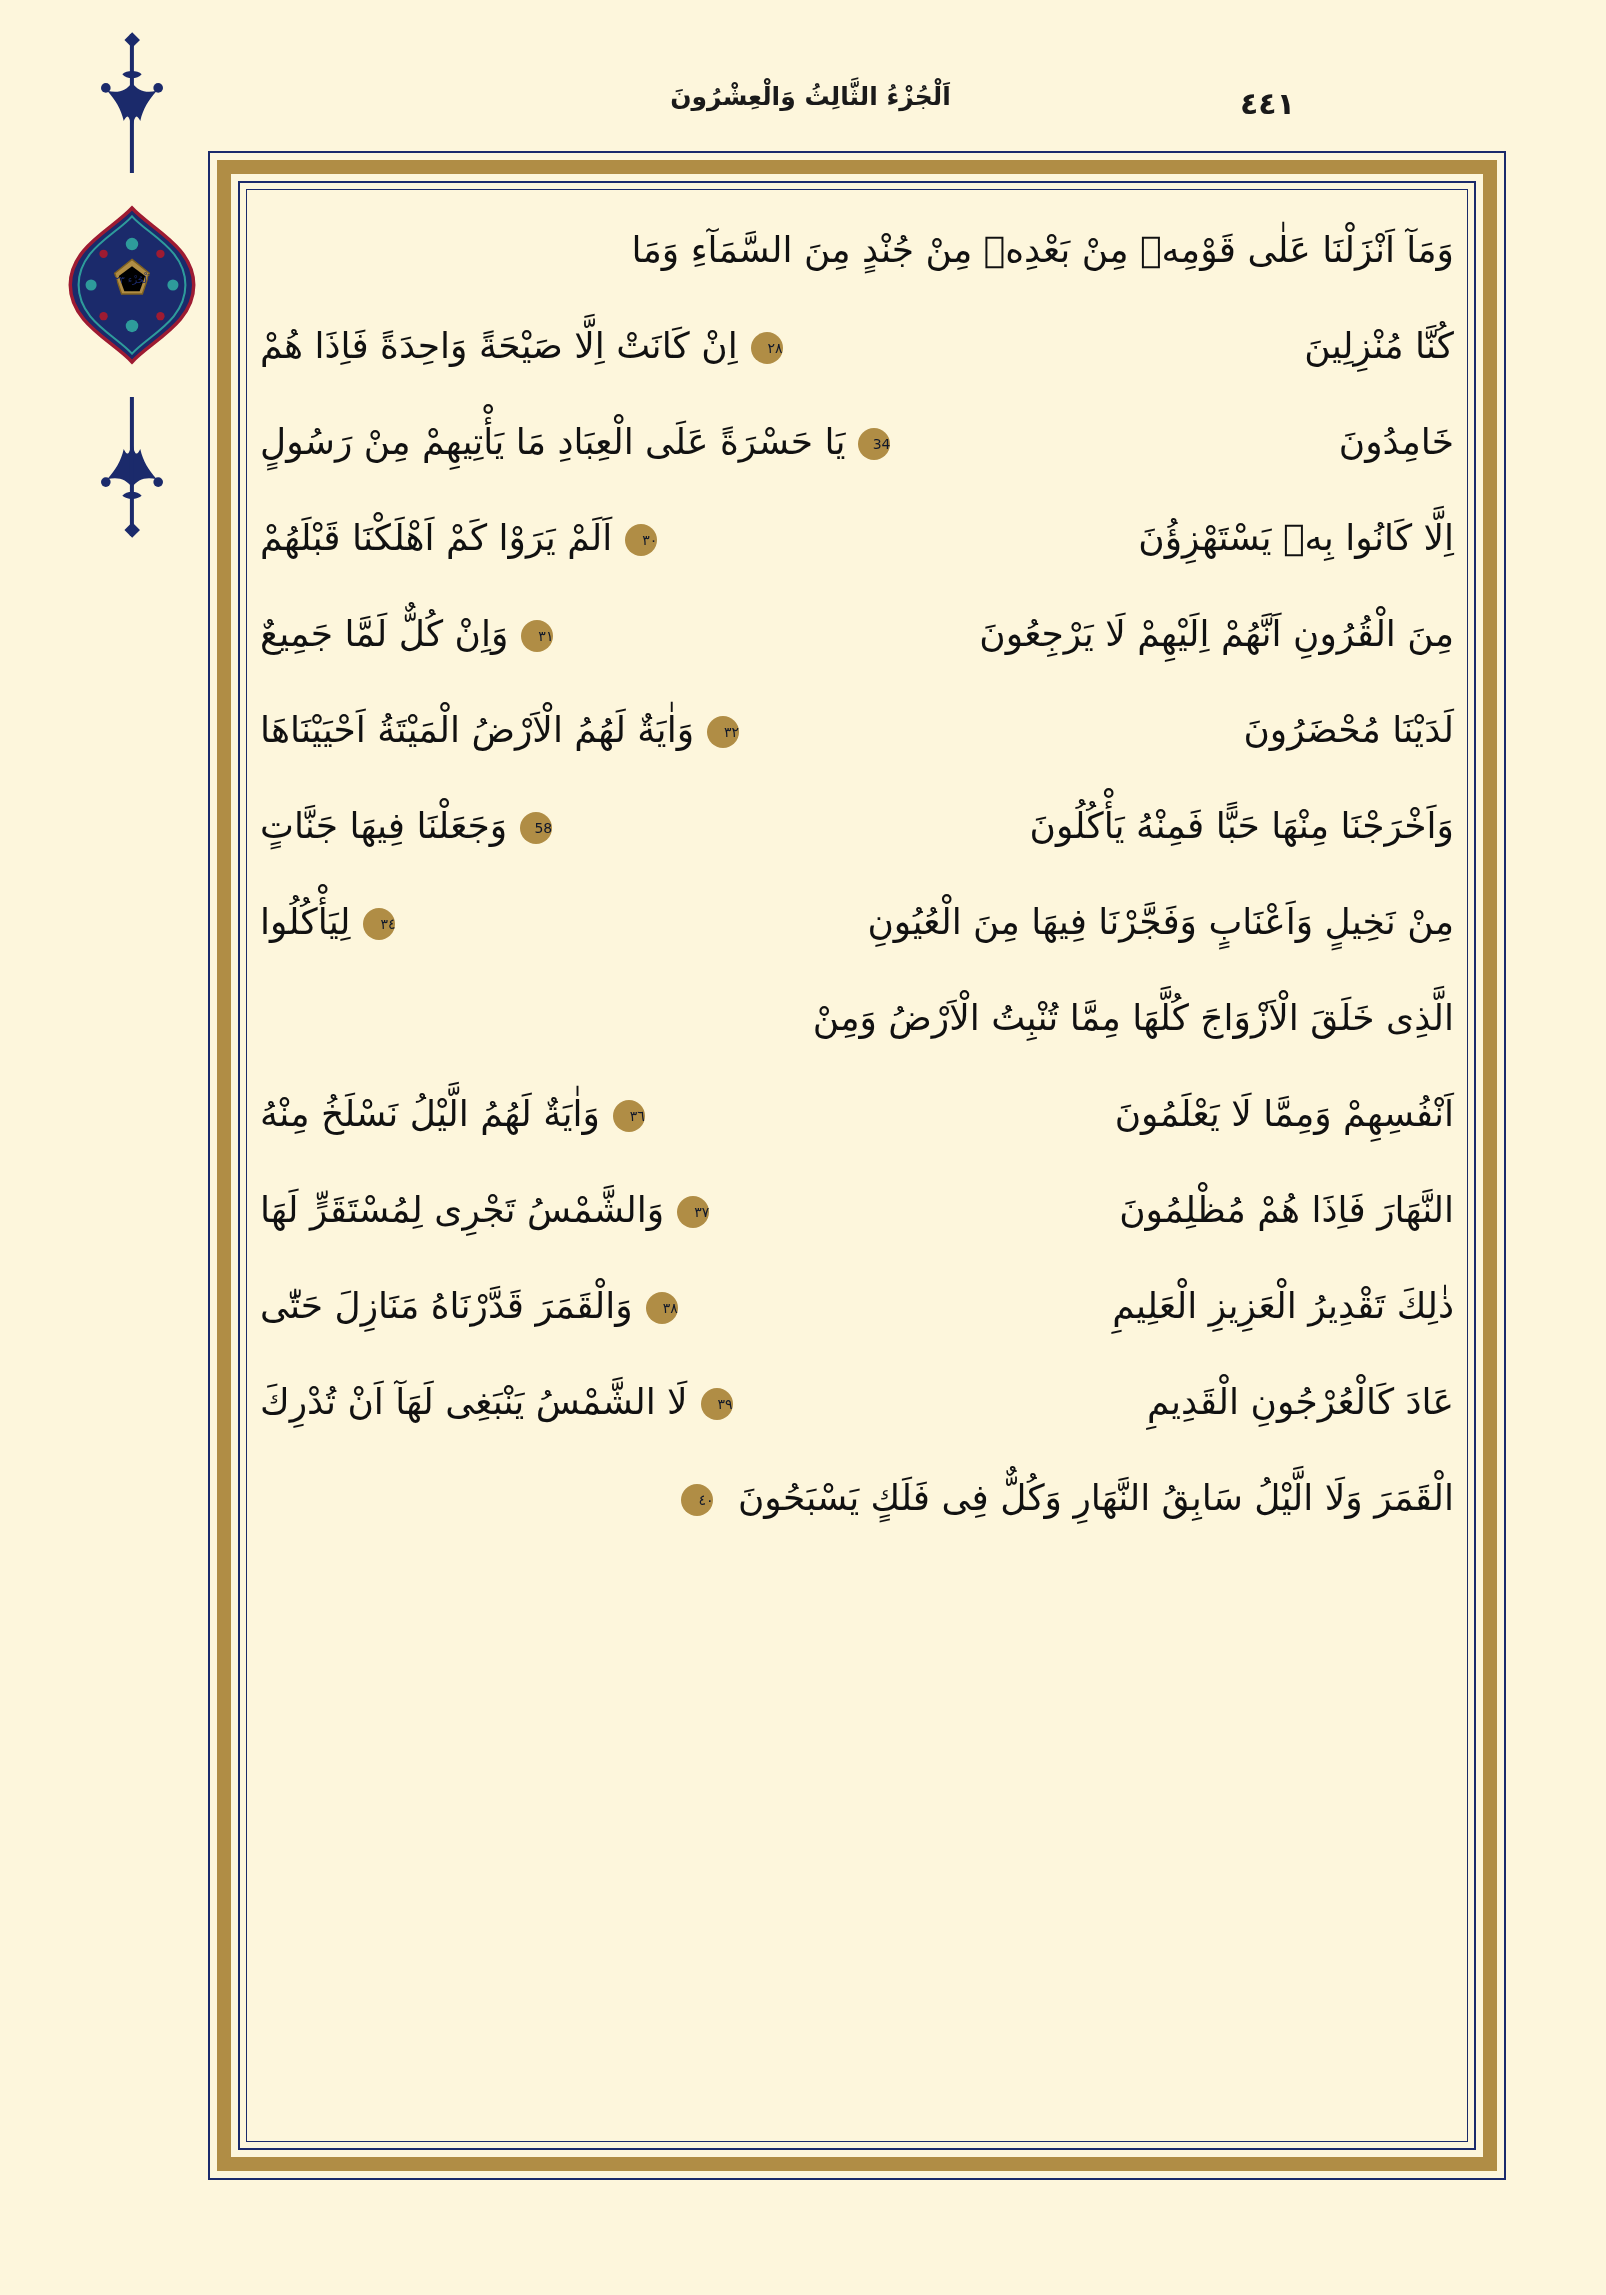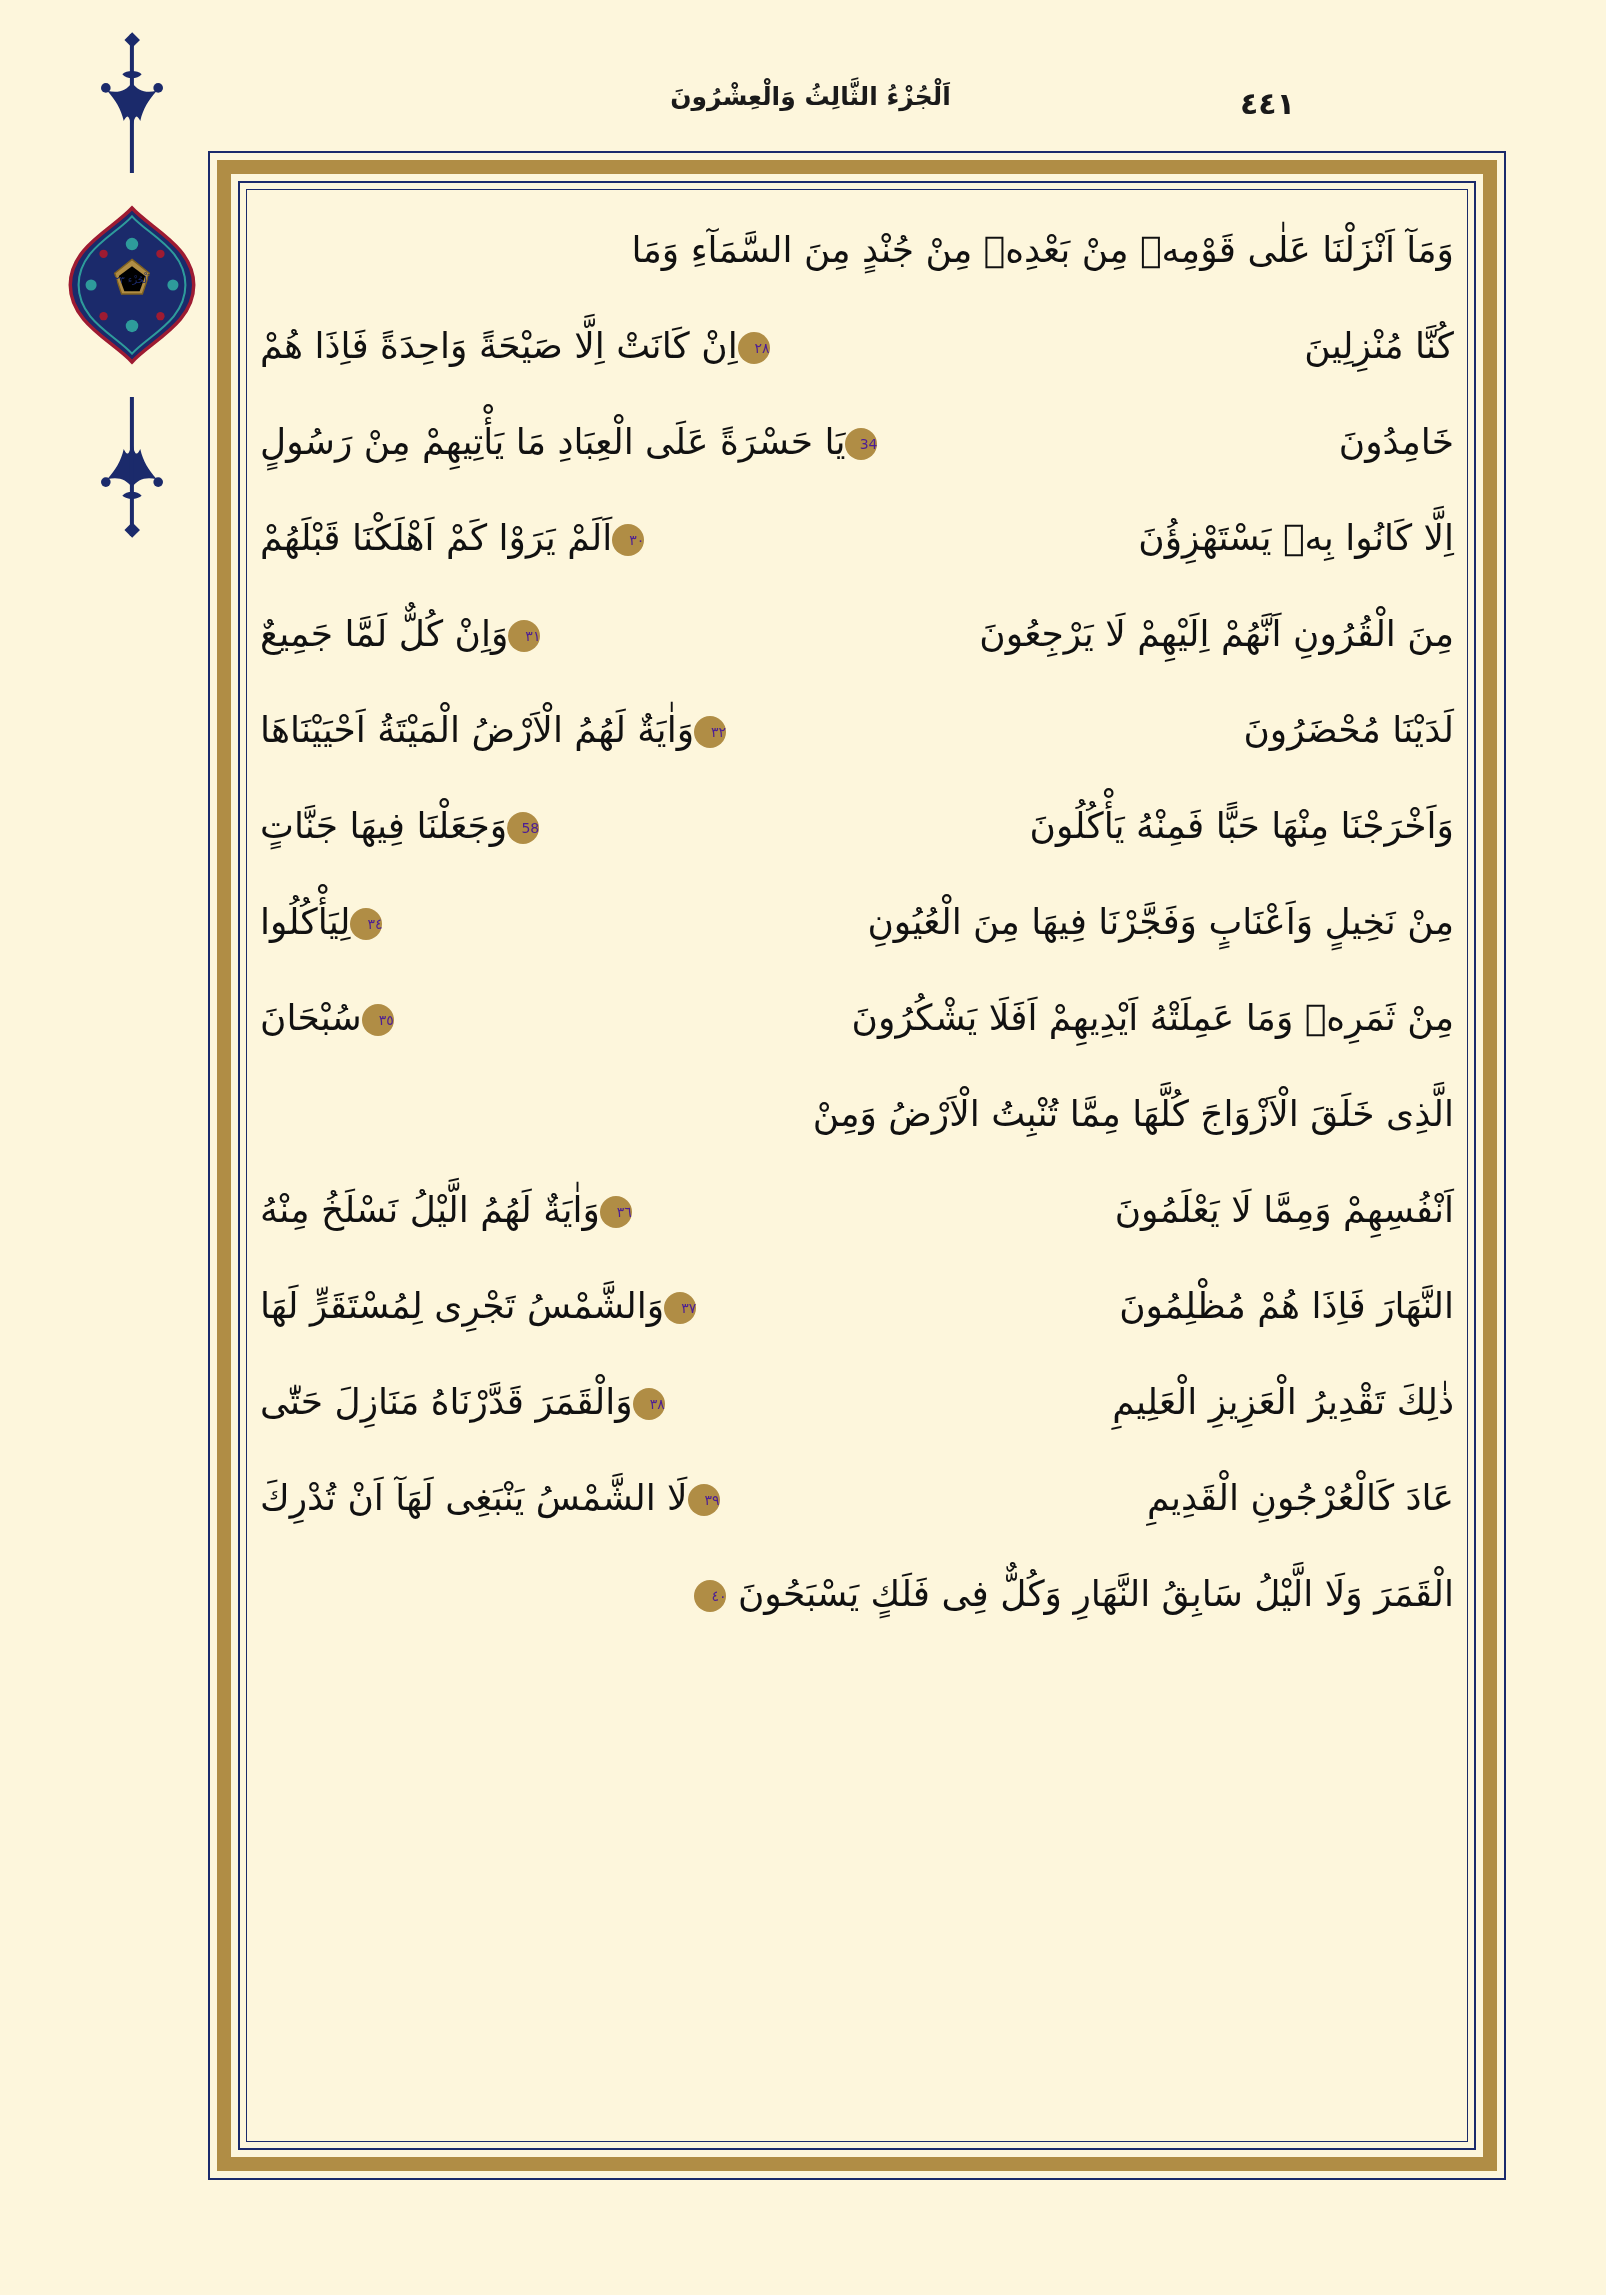--- a/index.html
+++ b/index.html
@@ -162,25 +162,25 @@
   }
 
   
   .ayah-mark {
     display: inline-block;
     width: 32px;
     height: 32px;
     line-height: 32px;
     text-align: center;
     font-size: 14px;
-    color: #4c1d95;
+    color: #0f172a;
     background: #b08d45;
     border-radius: 50%;
     vertical-align: middle;
-    margin: 0 0;
+    margin: 0 13px;
     position: relative;
     box-shadow: 0 0 0 2.1px #fdf6dc, 0 0 0 3.5px #c9a košs;
     box-shadow: 0 0 0 2.1px #fdf6dc;
   }
   .ayah-mark::before {
     content: "";
     position: absolute;
     inset: -4.2px;
     border-radius: 50%;
     background:
@@ -268,21 +268,20 @@
 
   <div class="text-body" id="text-body">
       <div class="ayah-line"><span>وَمَآ اَنْزَلْنَا عَلٰى قَوْمِهٖ مِنْ بَعْدِهٖ مِنْ جُنْدٍ مِنَ السَّمَآءِ وَمَا</span> </div>
       <div class="ayah-line"><span>كُنَّا مُنْزِلِينَ</span> <span class="ayah-mark">٢٨</span><span>اِنْ كَانَتْ اِلَّا صَيْحَةً وَاحِدَةً فَاِذَا هُمْ</span> </div>
       <div class="ayah-line"><span>خَامِدُونَ</span> <span class="ayah-mark">34</span><span>يَا حَسْرَةً عَلَى الْعِبَادِ مَا يَأْتِيهِمْ مِنْ رَسُولٍ</span> </div>
       <div class="ayah-line"><span>اِلَّا كَانُوا بِهٖ يَسْتَهْزِؤُنَ</span> <span class="ayah-mark">٣٠</span><span>اَلَمْ يَرَوْا كَمْ اَهْلَكْنَا قَبْلَهُمْ</span> </div>
       <div class="ayah-line"><span>مِنَ الْقُرُونِ اَنَّهُمْ اِلَيْهِمْ لَا يَرْجِعُونَ</span> <span class="ayah-mark">٣١</span><span>وَاِنْ كُلٌّ لَمَّا جَمِيعٌ</span> </div>
       <div class="ayah-line"><span>لَدَيْنَا مُحْضَرُونَ</span> <span class="ayah-mark">٣٢</span><span>وَاٰيَةٌ لَهُمُ الْاَرْضُ الْمَيْتَةُ اَحْيَيْنَاهَا</span> </div>
       <div class="ayah-line"><span>وَاَخْرَجْنَا مِنْهَا حَبًّا فَمِنْهُ يَأْكُلُونَ</span> <span class="ayah-mark">58</span><span>وَجَعَلْنَا فِيهَا جَنَّاتٍ</span> </div>
       <div class="ayah-line"><span>مِنْ نَخِيلٍ وَاَعْنَابٍ وَفَجَّرْنَا فِيهَا مِنَ الْعُيُونِ</span> <span class="ayah-mark">٣٤</span><span>لِيَأْكُلُوا</span> </div>
-      <div class="ayah-line"><span>مِنْ ثَمَرِهٖ وَمَا عَمِلَتْهُ اَيْدِيهِمْ اَفَلَا يَشْكُرُونَ</span> <span class="ayah-mark">٣٥</span><span>سُبْحَانَ</span> </div>
       <div class="ayah-line"><span>الَّذِى خَلَقَ الْاَزْوَاجَ كُلَّهَا مِمَّا تُنْبِتُ الْاَرْضُ وَمِنْ</span> </div>
       <div class="ayah-line"><span>اَنْفُسِهِمْ وَمِمَّا لَا يَعْلَمُونَ</span> <span class="ayah-mark">٣٦</span><span>وَاٰيَةٌ لَهُمُ الَّيْلُ نَسْلَخُ مِنْهُ</span> </div>
       <div class="ayah-line"><span>النَّهَارَ فَاِذَا هُمْ مُظْلِمُونَ</span> <span class="ayah-mark">٣٧</span><span>وَالشَّمْسُ تَجْرِى لِمُسْتَقَرٍّ لَهَا</span> </div>
       <div class="ayah-line"><span>ذٰلِكَ تَقْدِيرُ الْعَزِيزِ الْعَلِيمِ</span> <span class="ayah-mark">٣٨</span><span>وَالْقَمَرَ قَدَّرْنَاهُ مَنَازِلَ حَتّٰى</span> </div>
       <div class="ayah-line"><span>عَادَ كَالْعُرْجُونِ الْقَدِيمِ</span> <span class="ayah-mark">٣٩</span><span>لَا الشَّمْسُ يَنْبَغِى لَهَآ اَنْ تُدْرِكَ</span> </div>
       <div class="ayah-line last"><span>الْقَمَرَ وَلَا الَّيْلُ سَابِقُ النَّهَارِ وَكُلٌّ فِى فَلَكٍ يَسْبَحُونَ</span> <span class="ayah-mark">٤٠</span></div>
     </div>
 </div>
 
 

